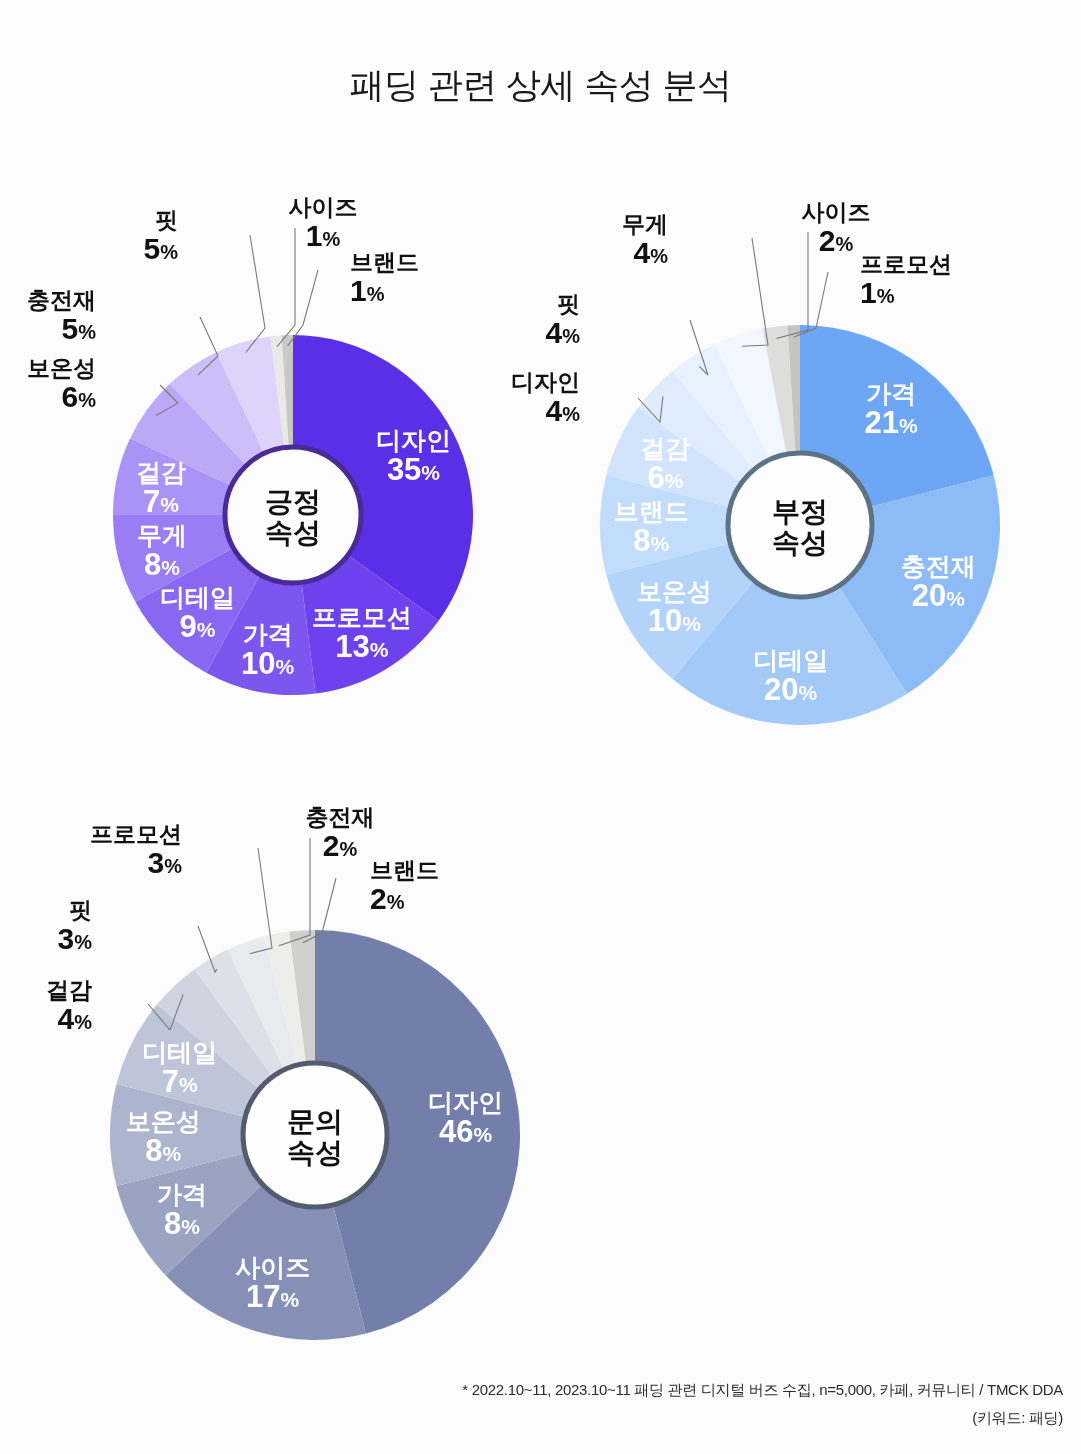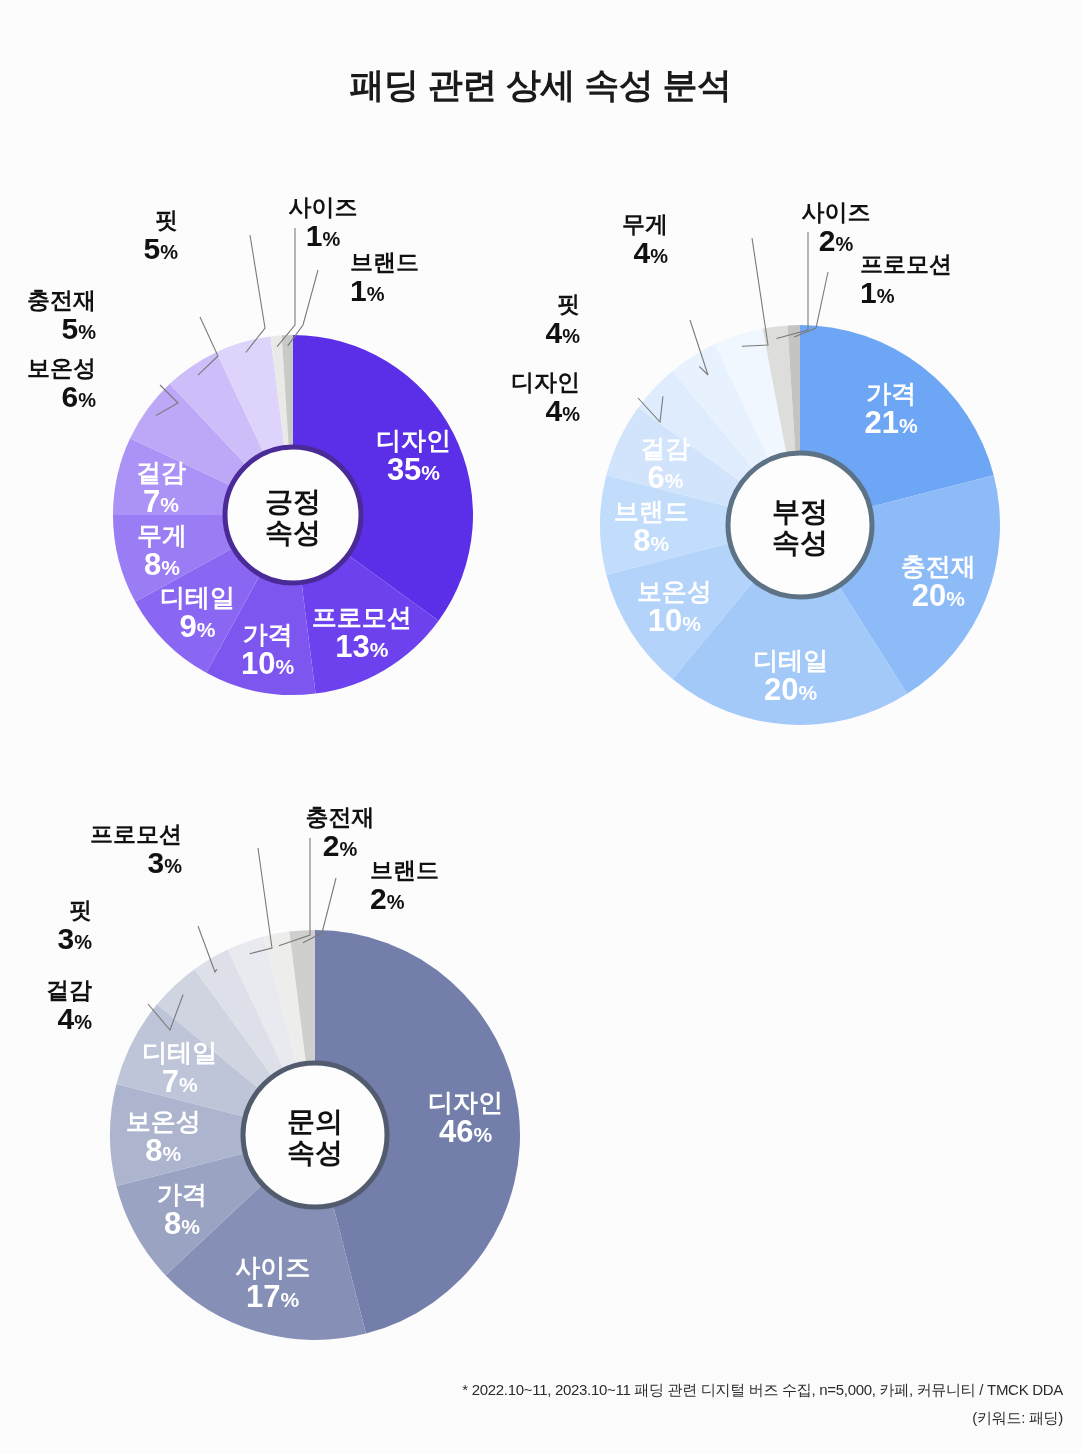--- a/index.html
+++ b/index.html
@@ -14,21 +14,21 @@
     font-family: "Liberation Sans", "DejaVu Sans", sans-serif;
     overflow: hidden;
   }
   #page-title {
     position: absolute;
     top: 62px;
     left: 0;
     width: 1081px;
     text-align: center;
     font-size: 35px;
-    font-weight: bold;
+    font-weight: normal;
     color: #1a1a1a;
     letter-spacing: -0.5px;
   }
   .chart-wrap {
     position: absolute;
   }
   .chart-svg {
     display: block;
     overflow: visible;
   }

